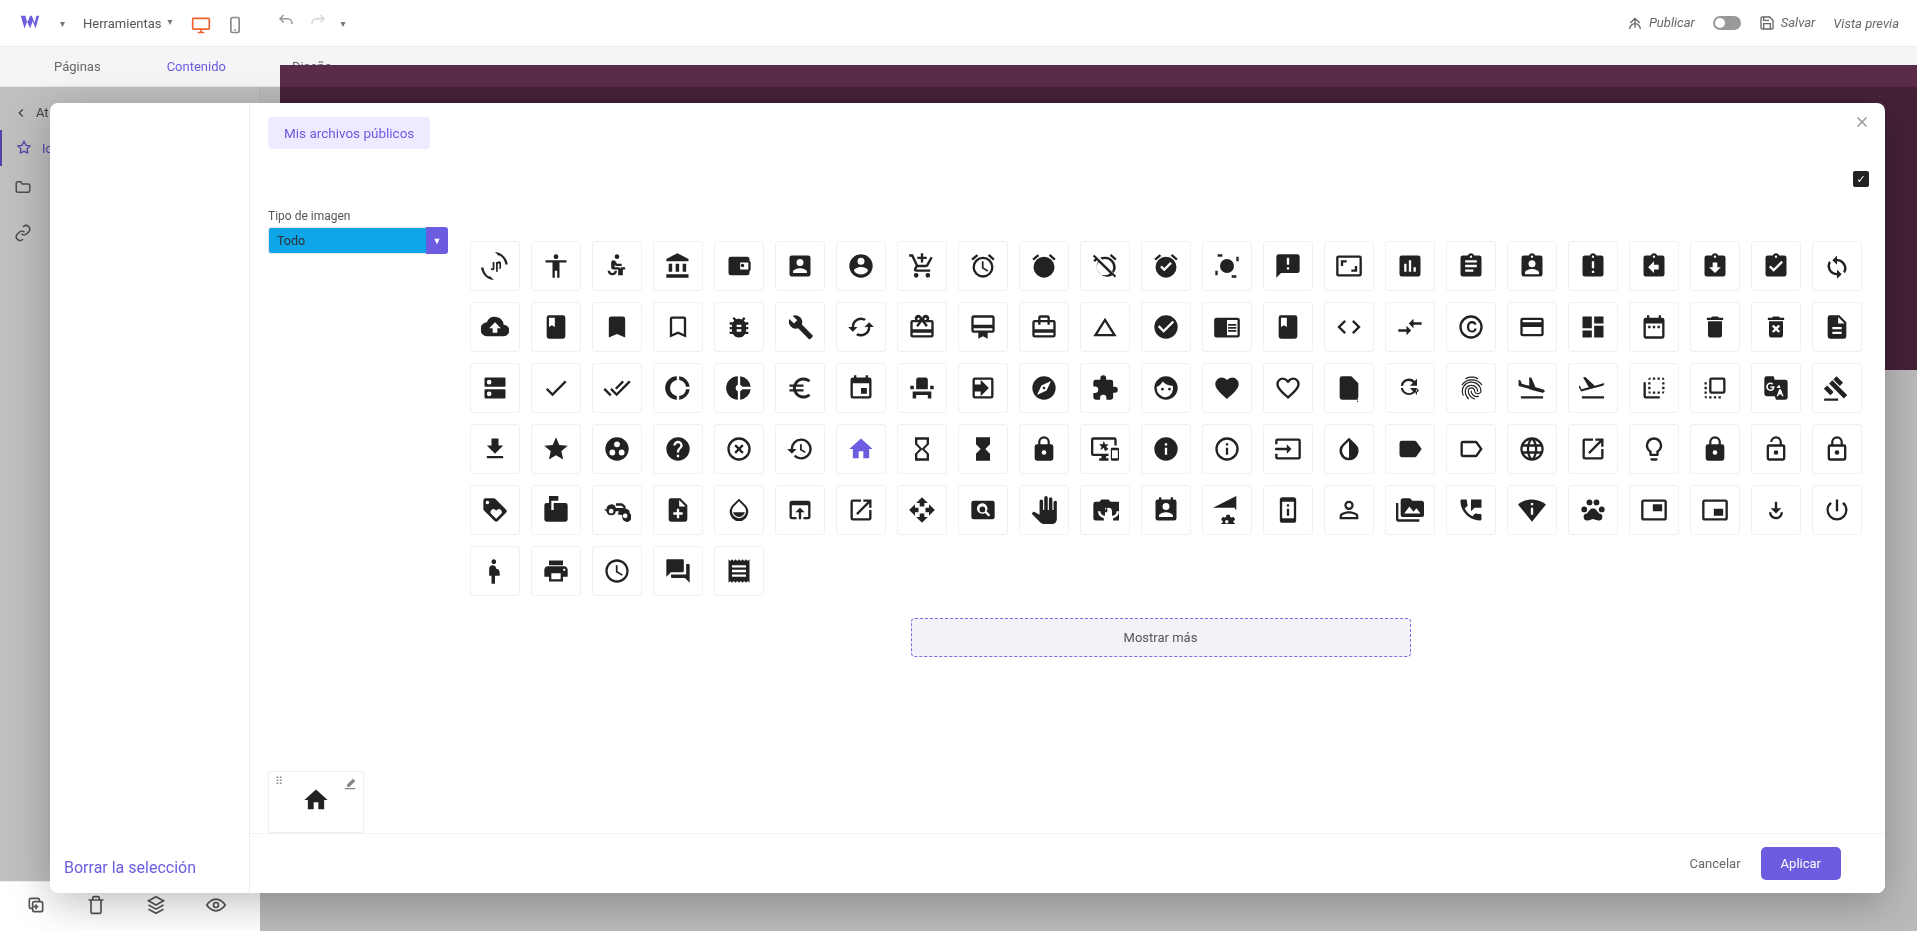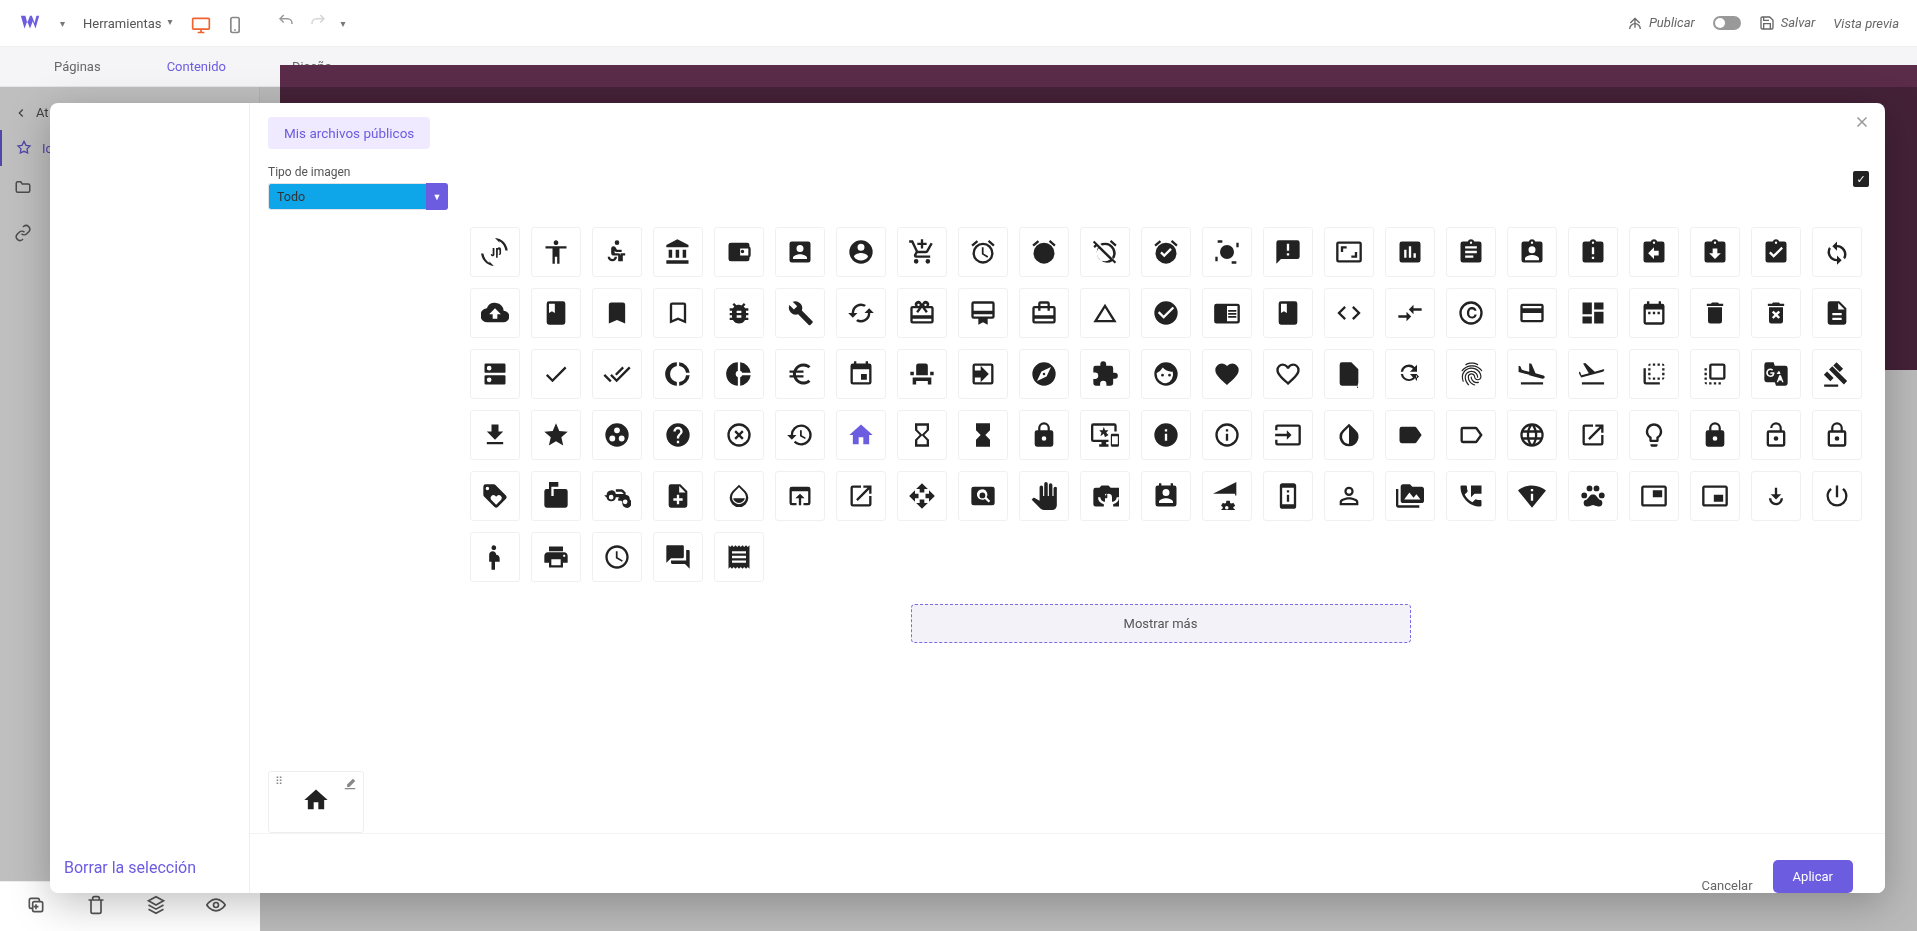--- a/index.html
+++ b/index.html
@@ -53,44 +53,44 @@
 .clear-sel { padding:2px 14px; font-size:16px; color:#6b5ce0; cursor:pointer; }
 .modal-left .stretch{flex:1;}
 
 .modal-main { flex:1; display:flex; flex-direction:column; position:relative; }
 .close-x { position:absolute; top:10px; right:14px; color:#999; cursor:pointer; }
 .close-x svg{width:18px;height:18px;}
 
 .filter-area { padding:14px 18px 0; }
 .pill-tab { display:inline-block; background:#efeaff; color:#6b5ce0; padding:8px 16px; border-radius:4px; font-size:13.5px; }
 .filter-row { margin-top:16px; display:flex; flex-direction:column; gap:4px; max-width:180px;}
-.filter-label { font-size:12px; color:#555; }
+.filter-label { font-size:12px; color:#555;margin-top:44px; }
 .select-wrap { display:flex; }
 .select-val { flex:1; border:1px solid #e3e3e7; background:#0ea5e9; padding:5px 8px; font-size:12.5px; color:#333; border-right:none; border-radius:3px 0 0 3px;}
 .select-btn { width:22px; background:#6b5ce0; border-radius:0 3px 3px 0; display:flex; align-items:center; justify-content:center; color:#fff; font-size:9px;}
 .kw-input { margin-top:6px; border:1px solid #e3e3e7; background:#fff; height:30px; border-radius:3px; width:180px;}
 
 .checkbox-topright { position:absolute; top:68px; right:16px; width:16px; height:16px; background:#222; border-radius:2px; display:flex; align-items:center; justify-content:center; color:#fff; font-size:11px;}
 
-.icon-grid-wrap { padding:20px 34px 0 220px; position:absolute; top:104px; left:0; right:0;}
+.icon-grid-wrap { padding:20px 34px 0 220px; position:absolute; top:118px; left:0; right:0;}
 .icon-grid { display:grid; grid-template-columns:repeat(23, 50px); gap:11px 11px; }
 .icon-cell { width:50px; height:50px; background:#fff; border:1px solid #f0f0f2; border-radius:3px; display:flex; align-items:center; justify-content:center; cursor:pointer; }
 .icon-cell svg { width:28px; height:28px; fill:#222; color:#222; }
 .icon-cell.selected svg { fill:#6b5ce0; color:#6b5ce0;}
 
 .show-more { margin:22px auto 0; width:500px; padding:11px; text-align:center; font-size:13px; color:#555; border:1.5px dashed #7b6de6; border-radius:4px; background:#f3f2f8; cursor:pointer;}
 
 .selected-preview { position:absolute; left:18px; bottom:60px;}
 .selected-preview .card { width:96px; height:62px; background:#fff; border:1px solid #eee; border-radius:3px; display:flex; align-items:center; justify-content:center; position:relative;}
 .selected-preview .card svg { width:28px; height:28px; fill:#222;}
 .selected-preview .card .handle{position:absolute;top:3px;left:6px;font-size:11px;color:#888;letter-spacing:1px;}
 .selected-preview .card .eraser{position:absolute;top:4px;right:6px;}
 .selected-preview .card .eraser svg{width:14px;height:14px;fill:#888;}
 
-.modal-footer { position:absolute; bottom:0; left:0; right:0; height:60px; display:flex; align-items:flex-end; justify-content:flex-end; gap:20px; padding-right:32px; background:#fff; border-top:1px solid #f3f3f5;}
+.modal-footer { position:absolute; bottom:0; left:0; right:0; height:60px; display:flex; align-items:center; justify-content:flex-end; gap:20px; padding-right:44px; background:#fff; border-top:1px solid #f3f3f5;}
 .btn-cancel { font-size:13px; color:#666; cursor:pointer;}
 .btn-apply { background:#6b5ce0; color:#fff; border:none; padding:9px 20px; border-radius:5px; font-size:13px; cursor:pointer;}
 </style>
 </head>
 <body>
 
 <div class="topbar">
   <div class="logo">
     <svg viewBox="0 0 24 24">
         <path fill="#6b5ce0" d="M2 4l4 14 3-8 3 8 3-8 3 8 4-14h-3l-2 8-3-8h-2l-3 8-2-8z"></path>

